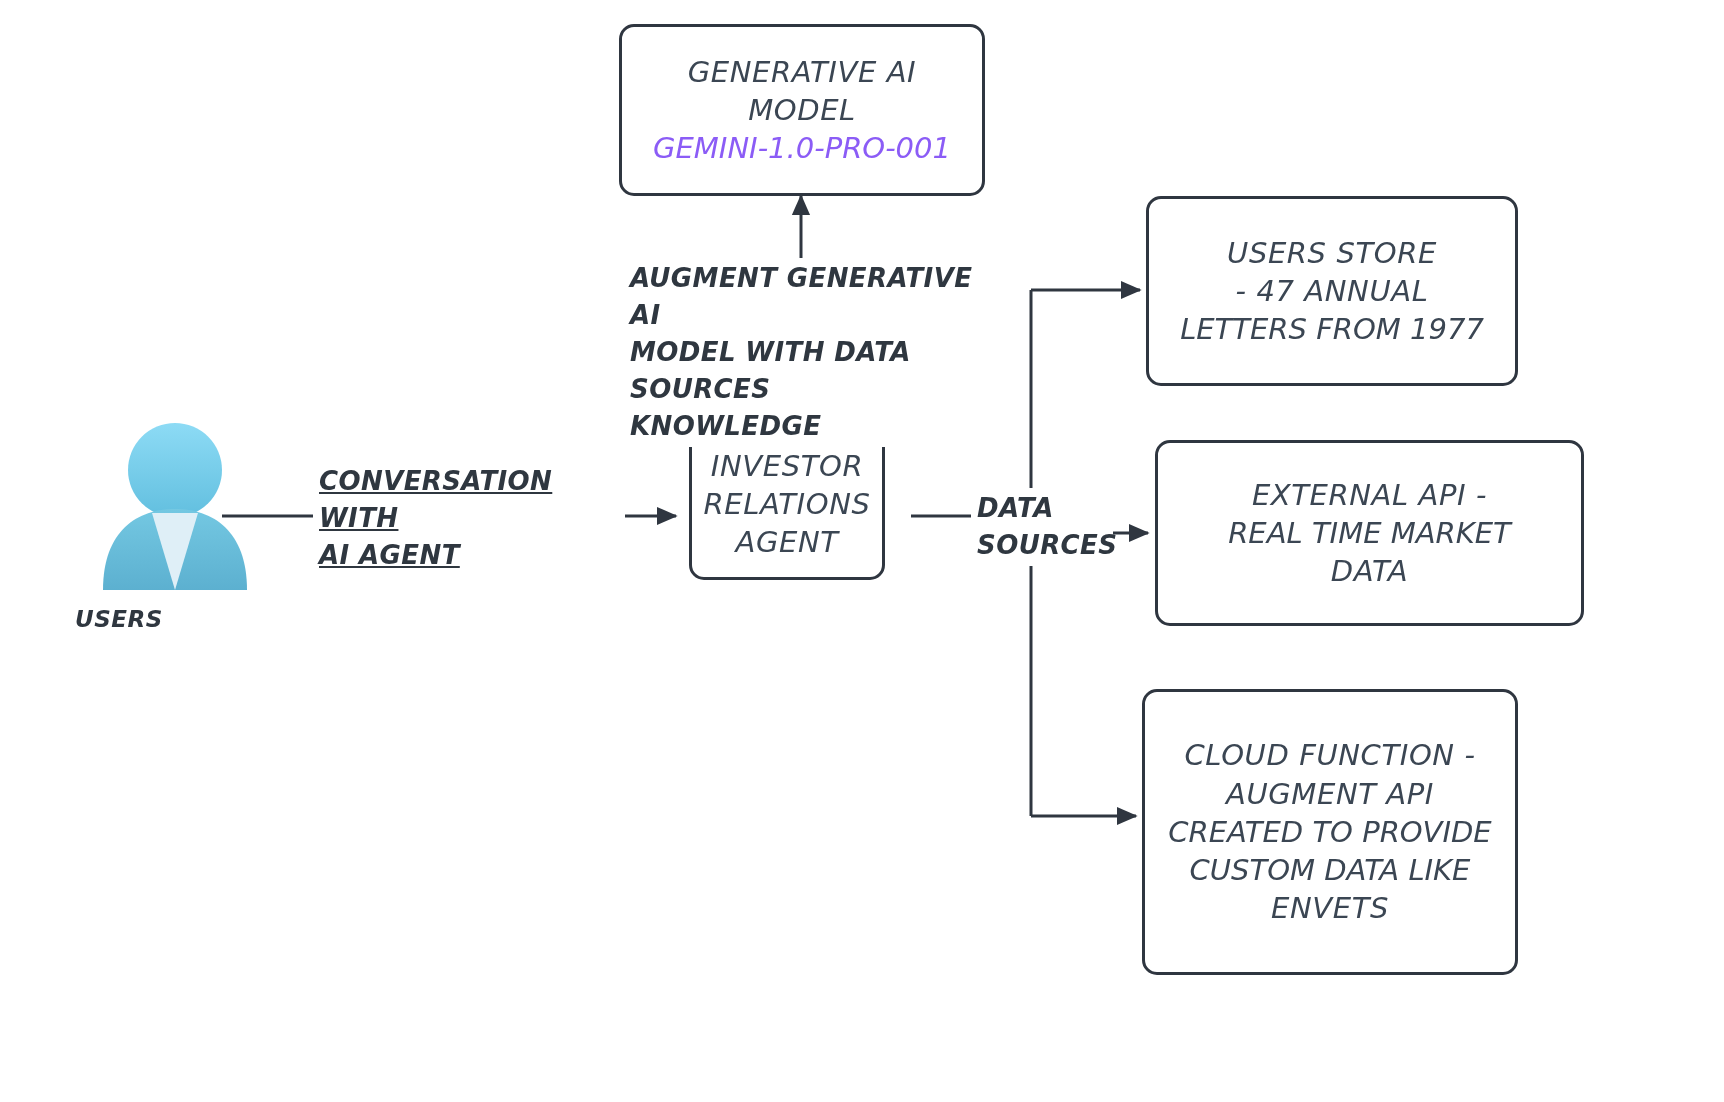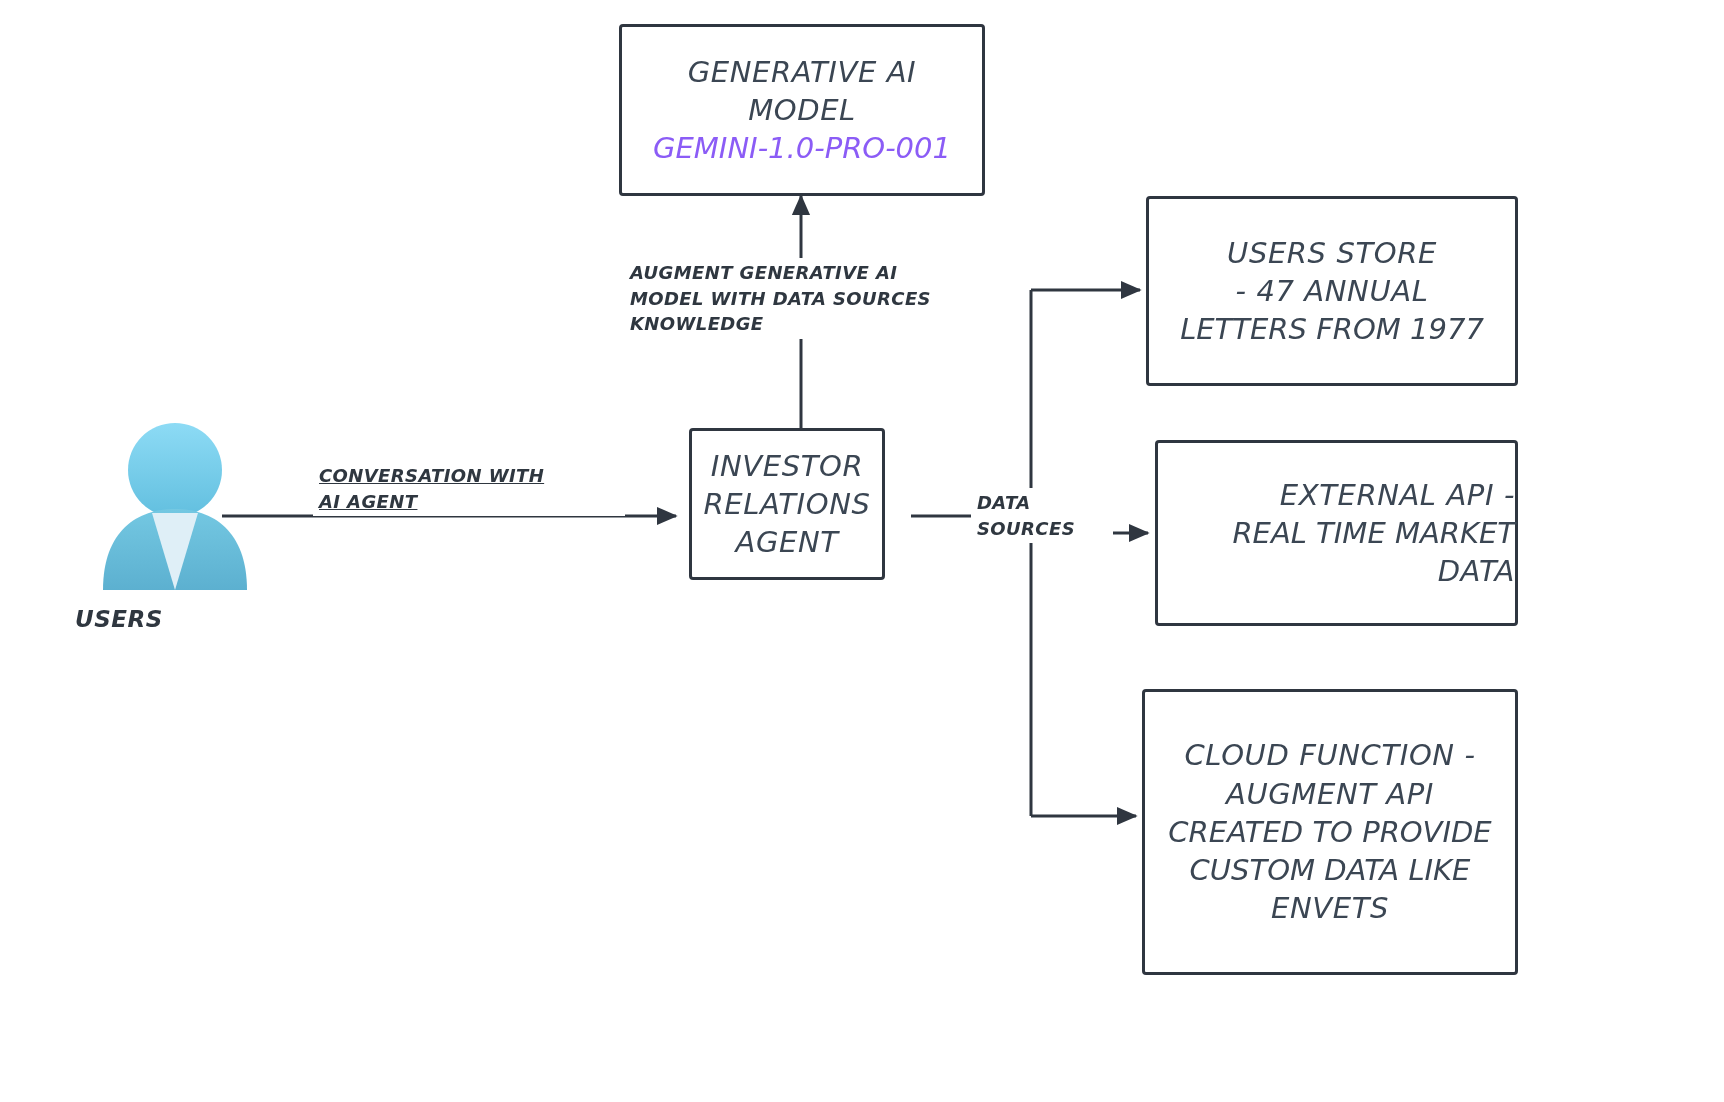--- a/index.html
+++ b/index.html
@@ -28,21 +28,21 @@
     width: 1724px;
     height: 1102px;
     display: block;
   }
   
   .node-box {
     position: absolute;
     box-sizing: border-box;
     background: #ffffff;
     border: 3px solid #2f3640;
-    border-radius: 4px;
+    border-radius: 15px;
     display: flex;
     flex-direction: column;
     align-items: center;
     justify-content: center;
     text-align: center;
     color: #37424e;
   }
   .node-line {
     font-family: "DejaVu Sans", sans-serif;
     font-size: 29px;
@@ -56,21 +56,21 @@
   .node-line.accent {
     color: #8b5cf6;
   }
   .node-line.tight {
     letter-spacing: 0px;
   }
   
   .edge-label {
     position: absolute;
     font-family: "DejaVu Sans", sans-serif;
-    font-size: 18px;
+    font-size: 26px;
     font-weight: bold;
     font-style: italic;
     line-height: 1.42;
     letter-spacing: 0.4px;
     color: #2f3740;
     white-space: pre-line;
   }
   .edge-label.left {
     text-align: left;
   }
@@ -152,21 +152,21 @@
     <div class="node-line">RELATIONS</div>
     <div class="node-line">AGENT</div>
   </div>
 
   <div class="node-box" style="left:1146px; top:196px; width:372px; height:190px;">
     <div class="node-line">USERS STORE</div>
     <div class="node-line">- 47 ANNUAL</div>
     <div class="node-line tight">LETTERS FROM 1977</div>
   </div>
 
-  <div class="node-box" style="left:1155px; top:440px; width:363px; height:186px;align-items:flex-end;">
+  <div class="node-box" style="left:1155px; top:440px; width:429px; height:186px;">
     <div class="node-line">EXTERNAL API -</div>
     <div class="node-line tight">REAL TIME MARKET</div>
     <div class="node-line">DATA</div>
   </div>
 
   <div class="node-box" style="left:1142px; top:673px; width:376px; height:286px;margin-top:16px;">
     <div class="node-line">CLOUD FUNCTION -</div>
     <div class="node-line">AUGMENT API</div>
     <div class="node-line tight">CREATED TO PROVIDE</div>
     <div class="node-line tight">CUSTOM DATA LIKE</div>

